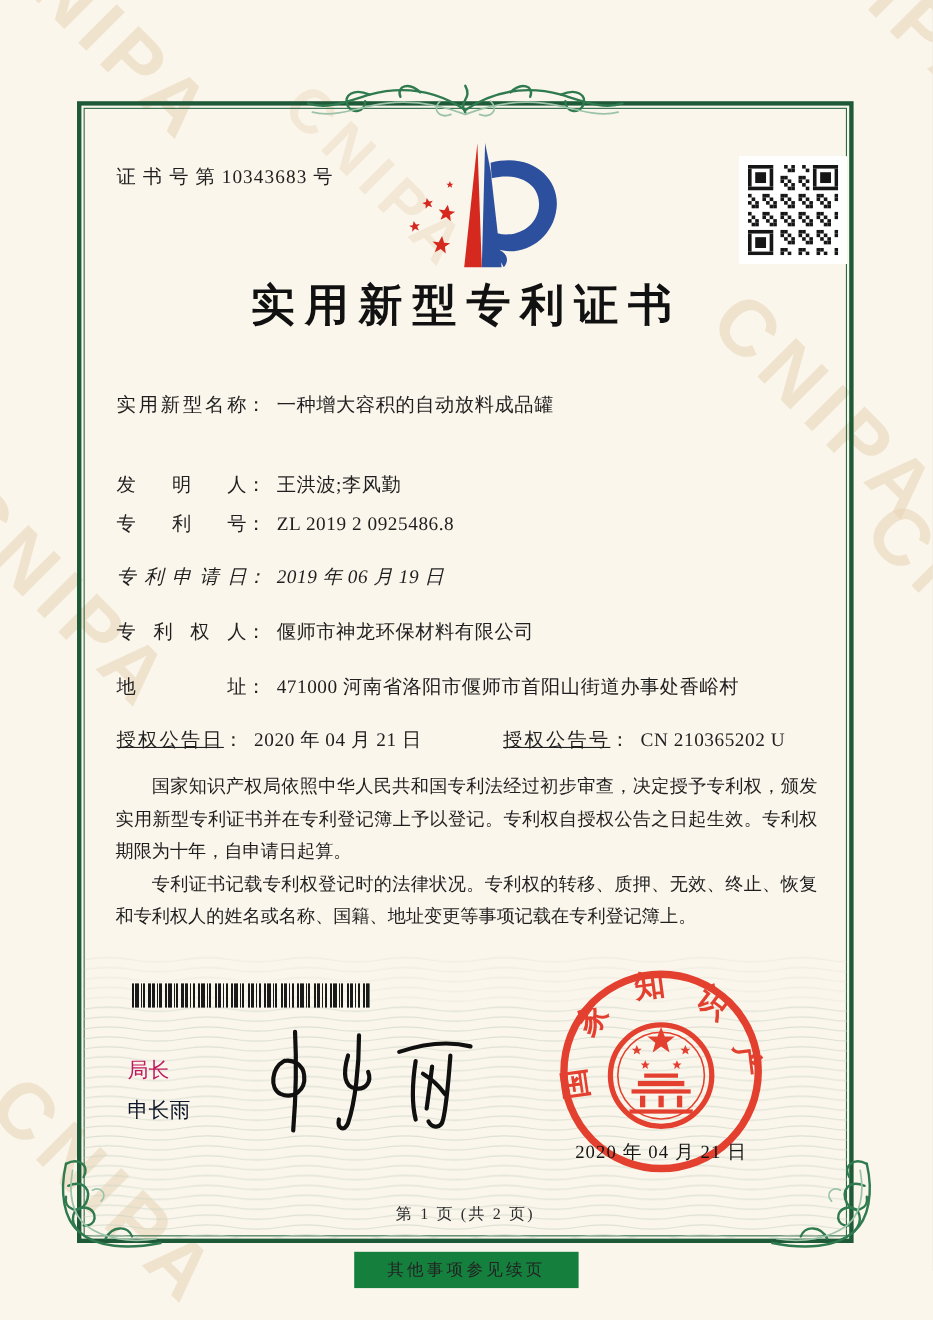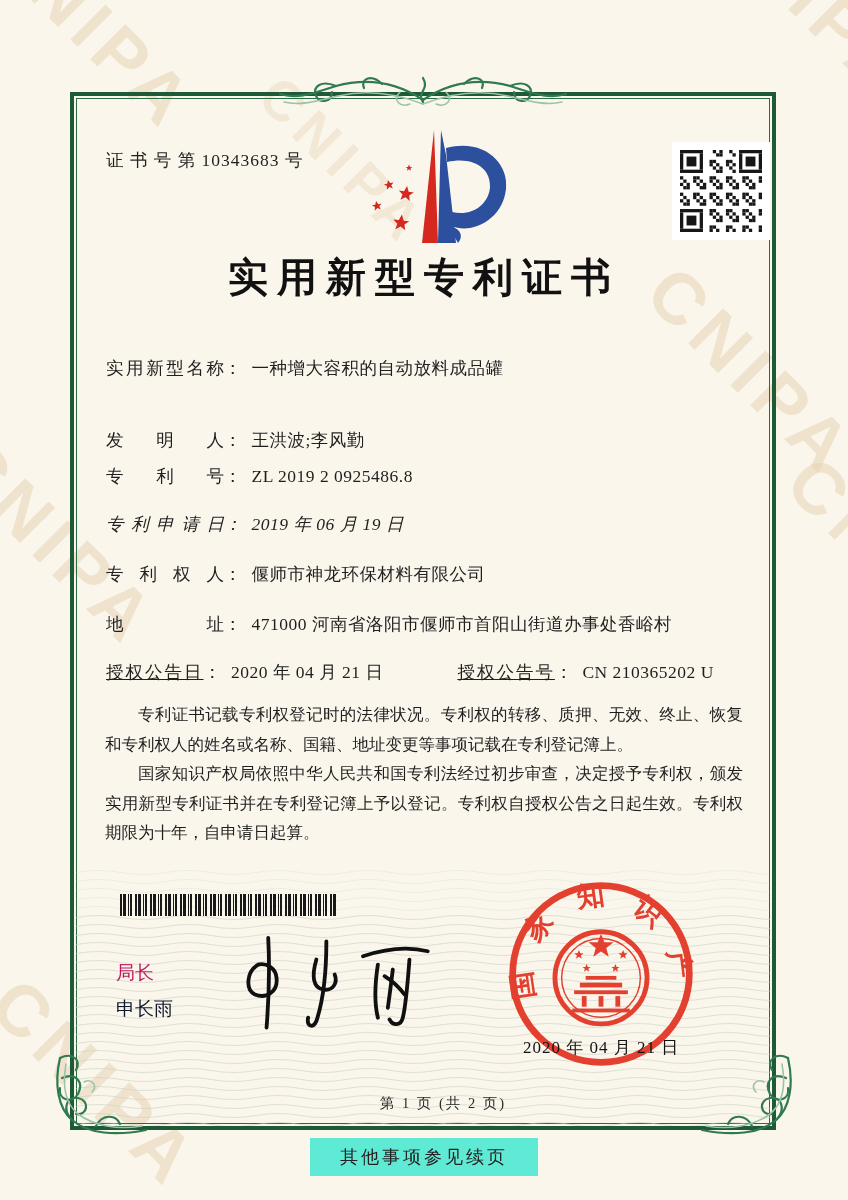--- a/index.html
+++ b/index.html
@@ -55,24 +55,24 @@
   }
   .director-title{position:absolute; left:116px; top:960px;
     font-family:"Liberation Sans","DejaVu Sans",sans-serif; font-size:19px; color:#be185d;}
   .director-name{position:absolute; left:116px; top:996px;
     font-family:"Liberation Sans","DejaVu Sans",sans-serif; font-size:19px; color:#0f172a;}
   .signature{position:absolute; left:228px; top:928px;}
   .seal{position:absolute; left:505px; top:878px; width:192px; height:192px; opacity:.93;}
   .seal-date{position:absolute; left:505px; top:1036px; width:192px; text-align:center;
              font-size:17px; color:#141414; letter-spacing:1px; z-index:5;}
   .pagenum{position:absolute; left:70px; top:1094px; width:706px; text-align:center;
-           font-size:14.5px; letter-spacing:2px; color:#2a2a2a;padding-left:20px;}
+           font-size:14.5px; letter-spacing:2px; color:#2a2a2a;}
   .footer-note{position:absolute; left:0; top:1138px; width:100%; text-align:center;}
-  .footer-note span{display:inline-block; background:#5eead4; padding:7px 30px;
-           font-size:18px; letter-spacing:3px; color:#222;}
+  .footer-note span{display:inline-block; background:#15803d; padding:7px 30px;
+           font-size:15px; letter-spacing:3px; color:#222;}
 </style>
 </head>
 <body>
 
 <div class="page">
 
   <div class="wm" style="left:-38px;top:-16px;">CNIPA</div>
   <div class="wm small" style="left:238px;top:128px;">CNIPA</div>
   <div class="wm" style="left:680px;top:-46px;">CNIPA</div>
   <div class="wm" style="left:622px;top:330px;">CNIPA</div>
@@ -339,22 +339,22 @@
     <span class="flabel">专利权人</span><span class="colon">：</span><span class="fvalue">偃师市神龙环保材料有限公司</span>
   </div>
   <div class="field" style="top:612px;">
     <span class="flabel">地址</span><span class="colon">：</span><span class="fvalue">471000 河南省洛阳市偃师市首阳山街道办事处香峪村</span>
   </div>
   <div class="field" style="top:660px;">
     <span class="glabel">授权公告日</span><span class="colon">：</span><span class="fvalue">2020 年 04 月 21 日</span><span class="grant2"></span><span class="glabel">授权公告号</span><span class="colon">：</span><span class="fvalue">CN 210365202 U</span>
   </div>
 
   <div class="body-text">
+    <p>国家知识产权局依照中华人民共和国专利法经过初步审查，决定授予专利权，颁发实用新型专利证书并在专利登记簿上予以登记。专利权自授权公告之日起生效。专利权期限为十年，自申请日起算。</p>
     <p>专利证书记载专利权登记时的法律状况。专利权的转移、质押、无效、终止、恢复和专利权人的姓名或名称、国籍、地址变更等事项记载在专利登记簿上。</p>
-    <p>国家知识产权局依照中华人民共和国专利法经过初步审查，决定授予专利权，颁发实用新型专利证书并在专利登记簿上予以登记。专利权自授权公告之日起生效。专利权期限为十年，自申请日起算。</p>
   </div>
 
   <div class="barcode"></div>
 
   <div class="director-title">局长</div>
   <div class="director-name">申长雨</div>
 
   <svg class="signature" width="220" height="108" viewBox="0 0 260 130">
     <g fill="none" stroke="#101010" stroke-width="4.6" stroke-linecap="round">
       <path d="M34,44 C20,52 18,74 30,80 C44,86 58,76 56,60 C55,48 44,42 34,44"></path>

